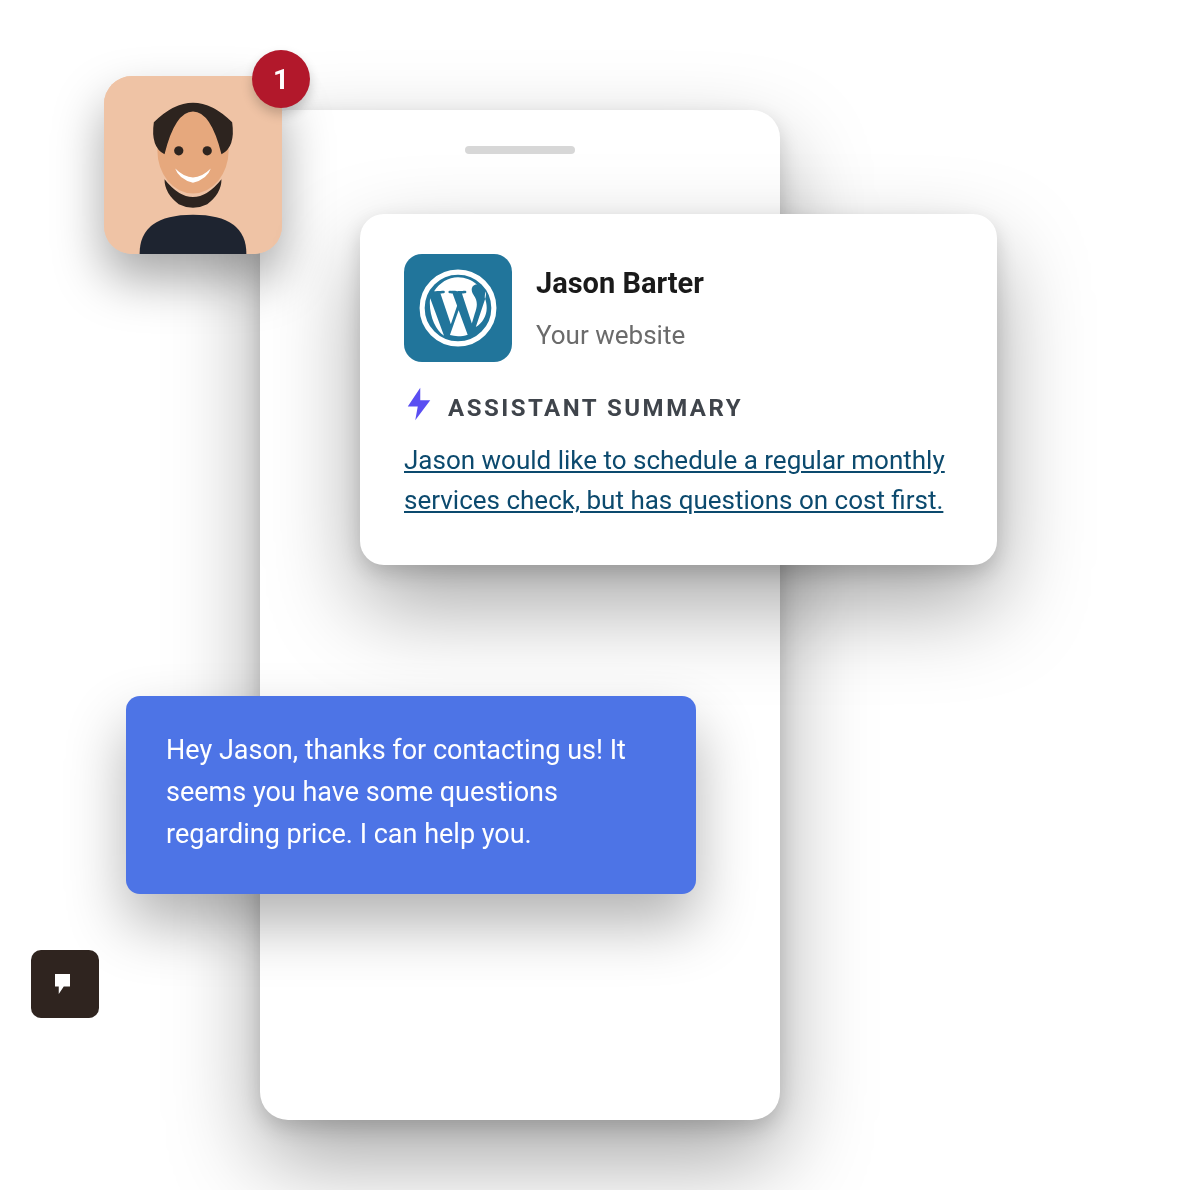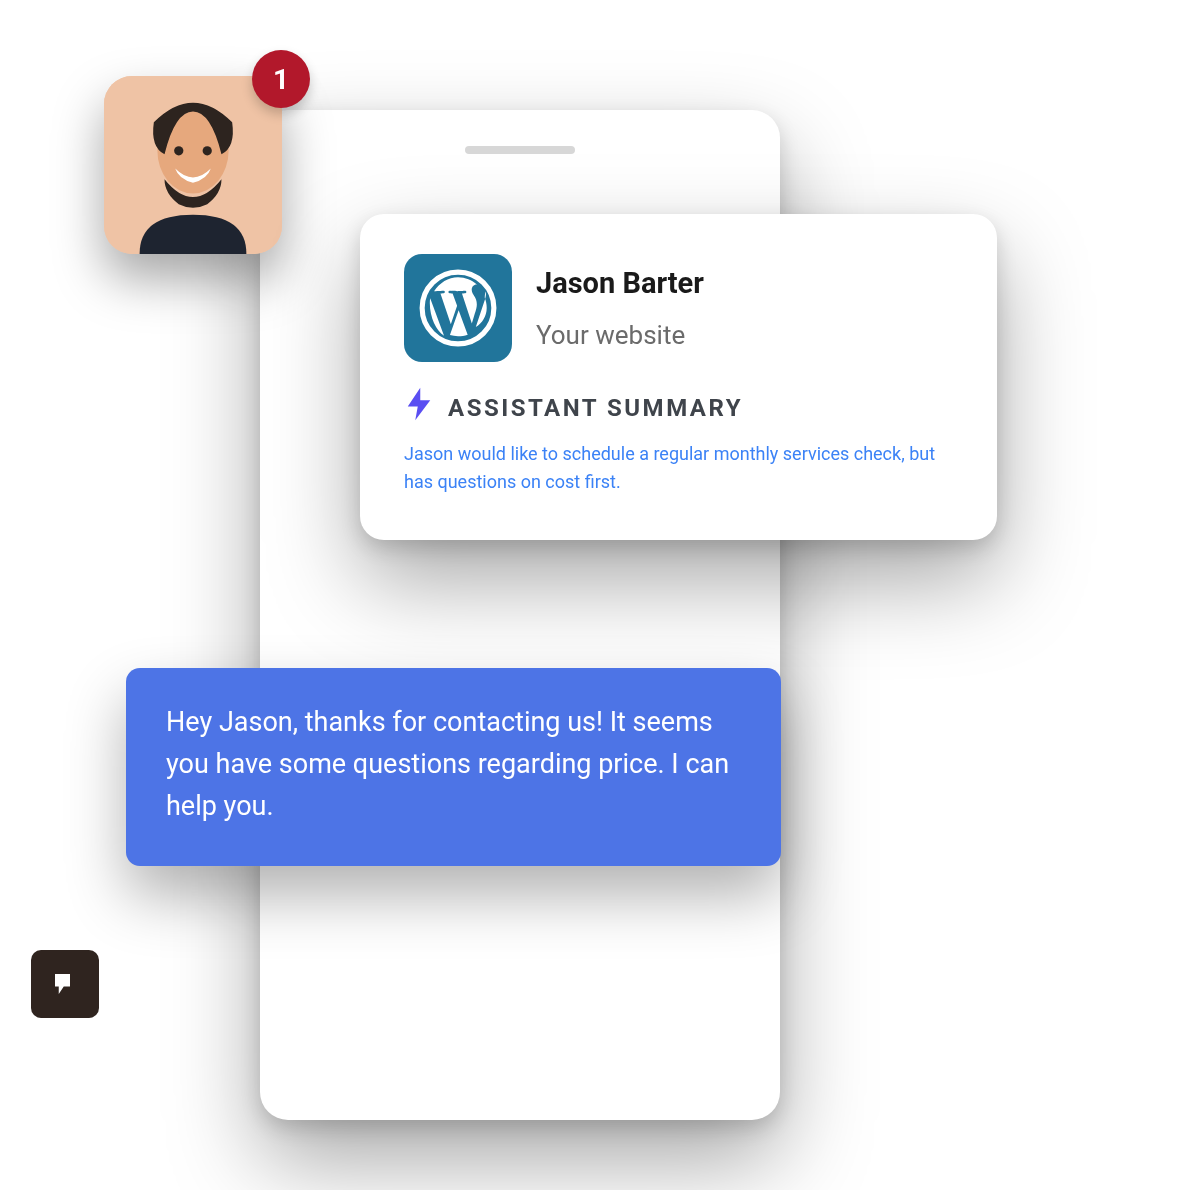--- a/index.html
+++ b/index.html
@@ -114,31 +114,32 @@
     }
     .bolt-icon { width: 30px; height: 36px; }
     .summary-label {
       font-size: 24px;
       font-weight: 700;
       letter-spacing: 2.5px;
       color: #3f444b;
       text-transform: uppercase;
     }
     .summary-text {
-      font-size: 18px;
+      font-size: 26px;
       line-height: 1.55;
-      color: #3b82f6;
+      color: #0c4a6e;
+      text-decoration: underline;
     }
 
     
     .reply-bubble {
       position: absolute;
       left: 126px;
-      top: 668px;
-      width: 655px;
+      top: 696px;
+      width: 570px;
       background: #4d74e6;
       color: #fff;
       border-radius: 14px;
       padding: 34px 40px 38px 40px;
       font-size: 27px;
       line-height: 1.55;
       box-shadow: 0 30px 60px rgba(0,0,0,.3);
     }
 
     

